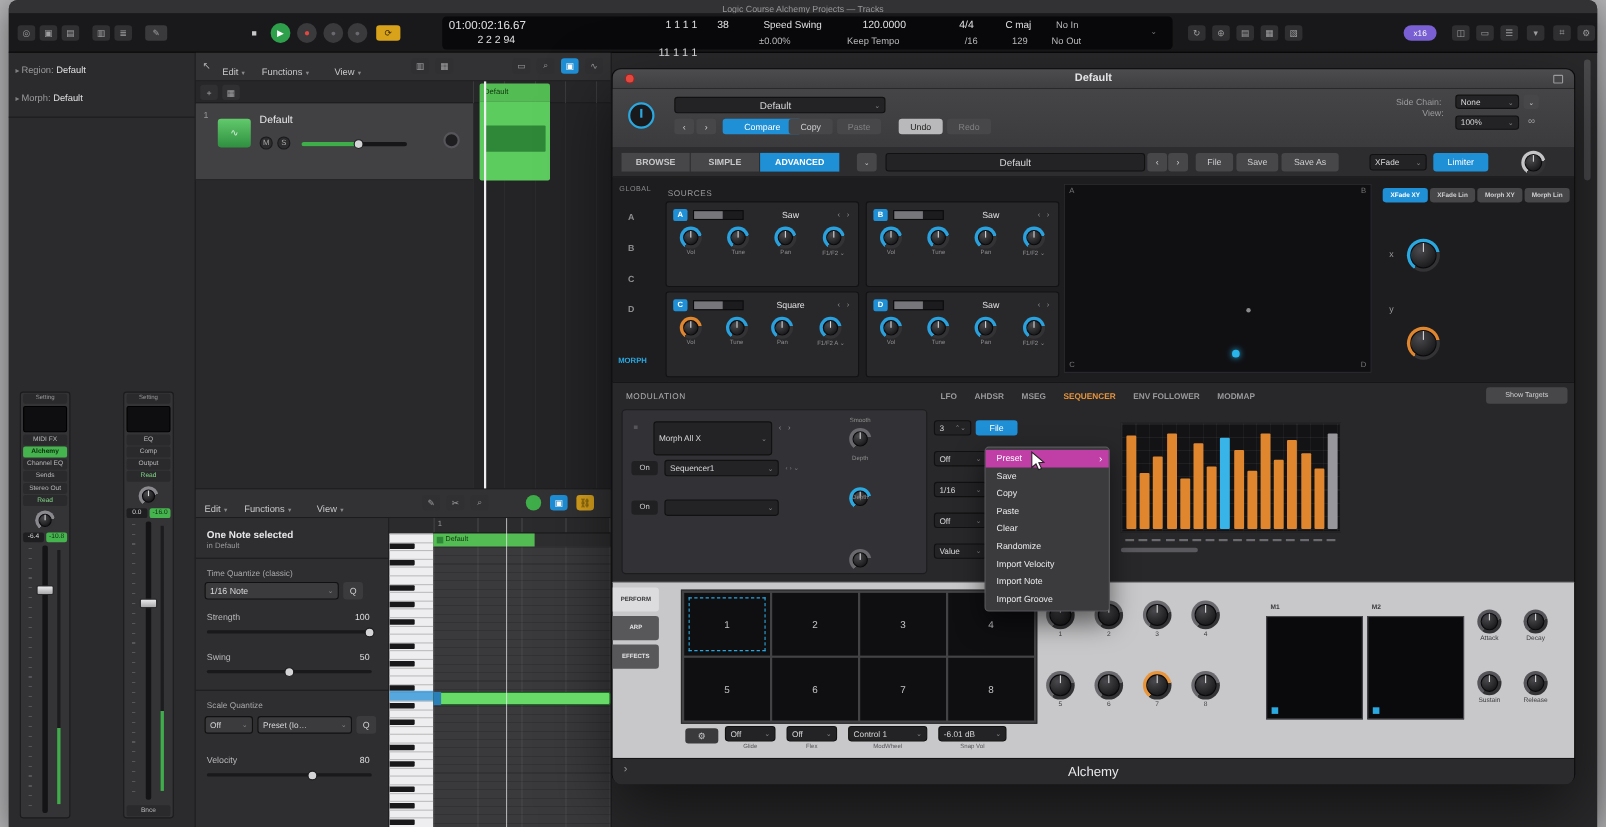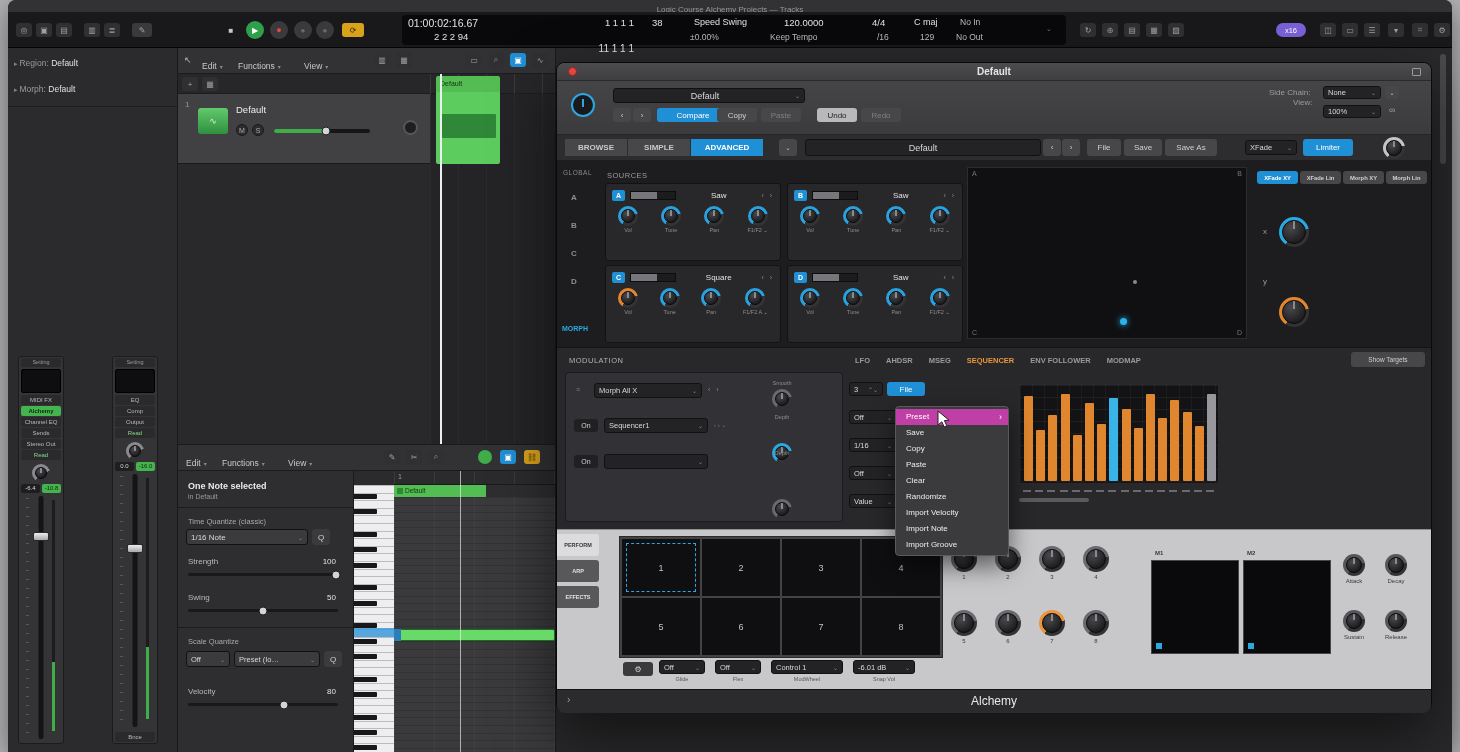--- a/index.html
+++ b/index.html
@@ -553,21 +553,21 @@
           <div class="modtab">AHDSR</div>
           <div class="modtab">MSEG</div>
           <div class="modtab modtab-on">SEQUENCER</div>
           <div class="modtab">ENV FOLLOWER</div>
           <div class="modtab">MODMAP</div>
         </div>
       <div class="btn p" style="left:794px;top:4px;width:74px;height:15px;font-size:6.5px">Show Targets</div>
 
       <div class="p" style="left:8px;top:24px;width:278px;height:150px;background:#323236;border-radius:4px;border:1px solid #1c1c1e">
         <span class="p" style="left:10px;top:13px;font-size:7px;color:#77777a">≡</span>
-        <div class="dd p" style="left:28px;top:10px;width:108px;height:15px">
+        <div class="dd p" style="left:28px;top:10px;width:108px;height:31px">
             <span class="grow">Morph All X</span>
             <span class="caret">⌄</span>
           </div>
         <span class="p" style="left:142px;top:13px;font-size:7px;color:#8a8a8c;letter-spacing:2px">‹ ›</span>
         <span class="p klabel" style="left:196px;top:6px;width:40px">Smooth</span>
         <div class="ring k20 p" style="left:206px;top:16px;--arc:#6a6a6e"></div>
 
         <div class="btn p" style="left:8px;top:46px;width:24px;height:13px;font-size:7px;background:#202023">On</div>
         <div class="dd p" style="left:38px;top:45px;width:104px;height:15px">
             <span class="grow">Sequencer1</span>

